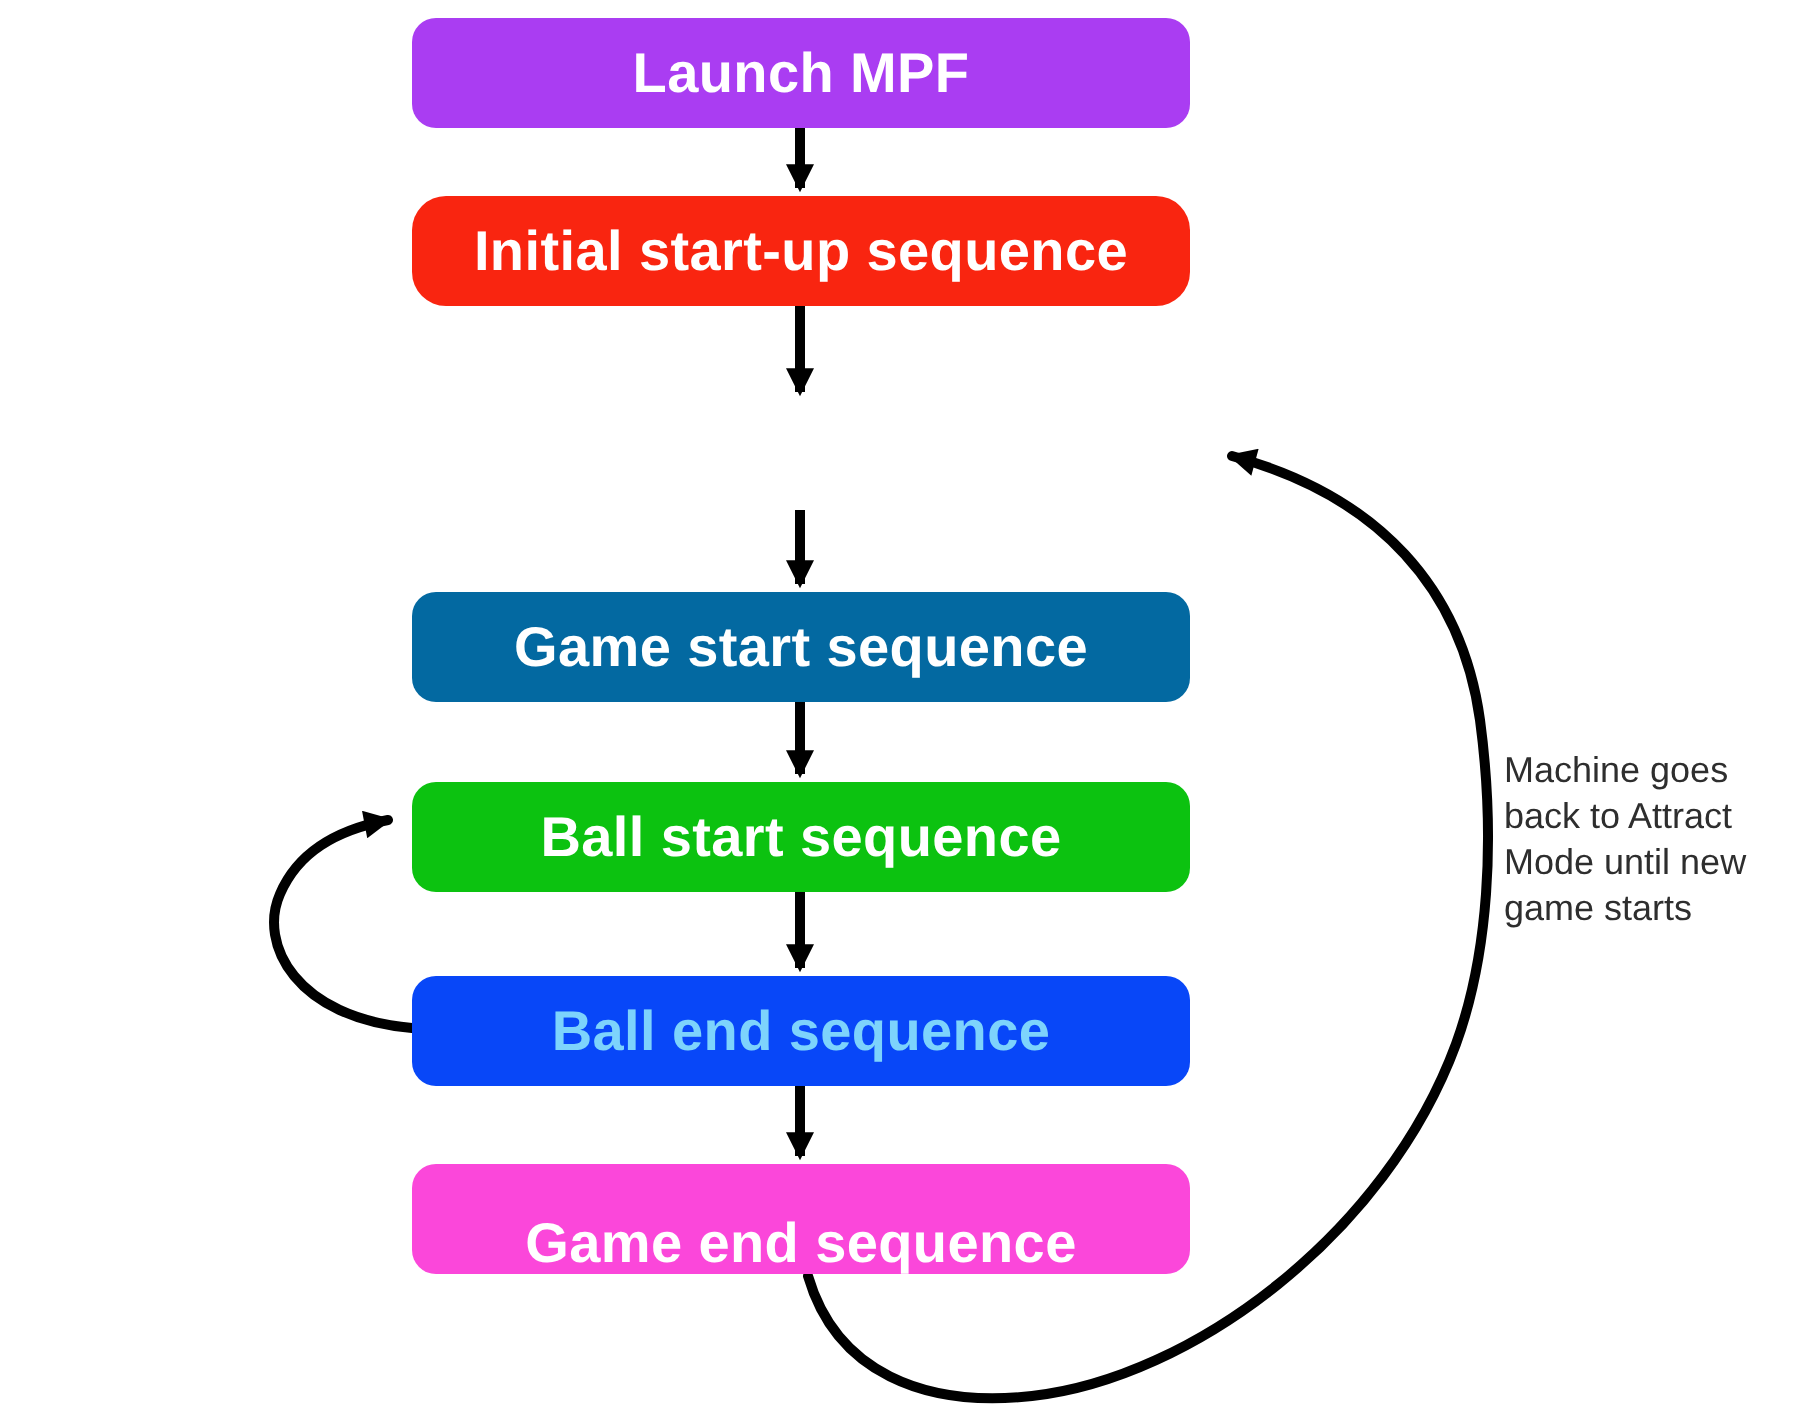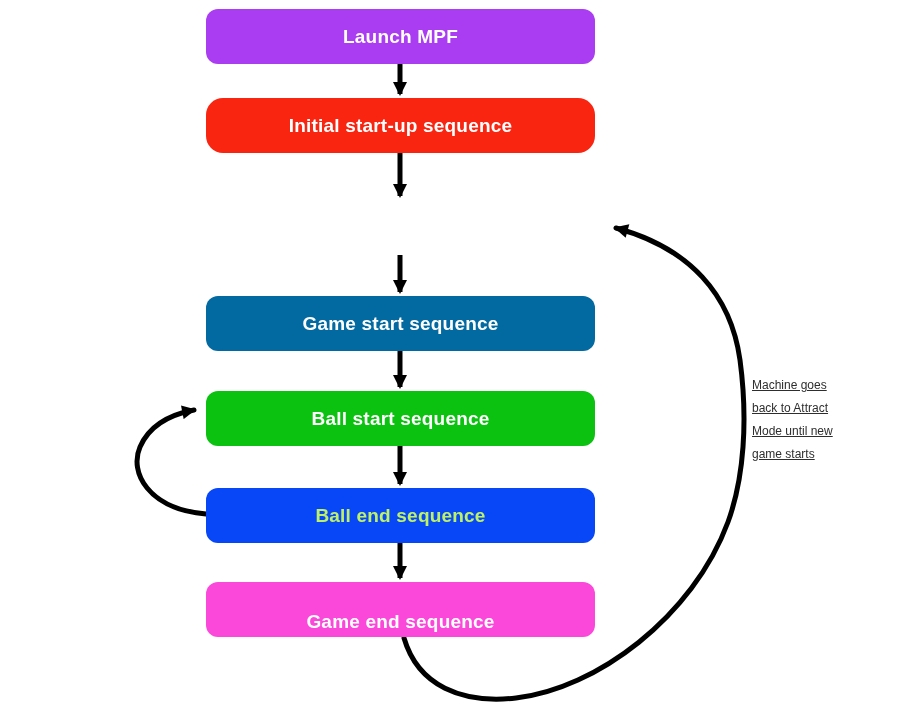--- a/index.html
+++ b/index.html
@@ -27,32 +27,31 @@
     position: absolute;
     left: 206px;
     width: 389px;
     height: 55px;
     border-radius: 12px;
     display: flex;
     align-items: center;
     justify-content: center;
   }
   .node-label {
-    font-size: 19px;
+    font-size: 28px;
     font-weight: bold;
     letter-spacing: 0.2px;
     white-space: nowrap;
   }
   .note {
     position: absolute;
-    font-size: 12px;
+    font-size: 18px;
     line-height: 23px;
     color: #2e2e2e;
     white-space: pre-line;
-    text-decoration: underline;
   }
   .note-left {
     left: 6px;
     top: 423px;
     width: 160px;
     line-height: 22px;
   }
   .note-right {
     left: 752px;
     top: 374px;
@@ -94,21 +93,21 @@
 
   <div class="node" style="top: 296px; background-color: #0369a1;">
     <span class="node-label" style="color: rgb(255, 255, 255);">Game start sequence</span>
   </div>
 
   <div class="node" style="top: 391px; background-color: rgb(12, 194, 16);">
     <span class="node-label" style="color: rgb(255, 255, 255);">Ball start sequence</span>
   </div>
 
   <div class="node" style="top: 488px; background-color: rgb(8, 71, 248);">
-    <span class="node-label" style="color: #bef264;">Ball end sequence</span>
+    <span class="node-label" style="color: #7dd3fc;">Ball end sequence</span>
   </div>
 
   <div class="node" style="top: 582px; background-color: rgb(251, 71, 218);">
     <span class="node-label" style="color: rgb(255, 255, 255); margin-top: 25px;">Game end sequence</span>
   </div>
 
 
   <div class="note note-right" style="color: rgb(46, 46, 46);">Machine goes
 back to Attract
 Mode until new

